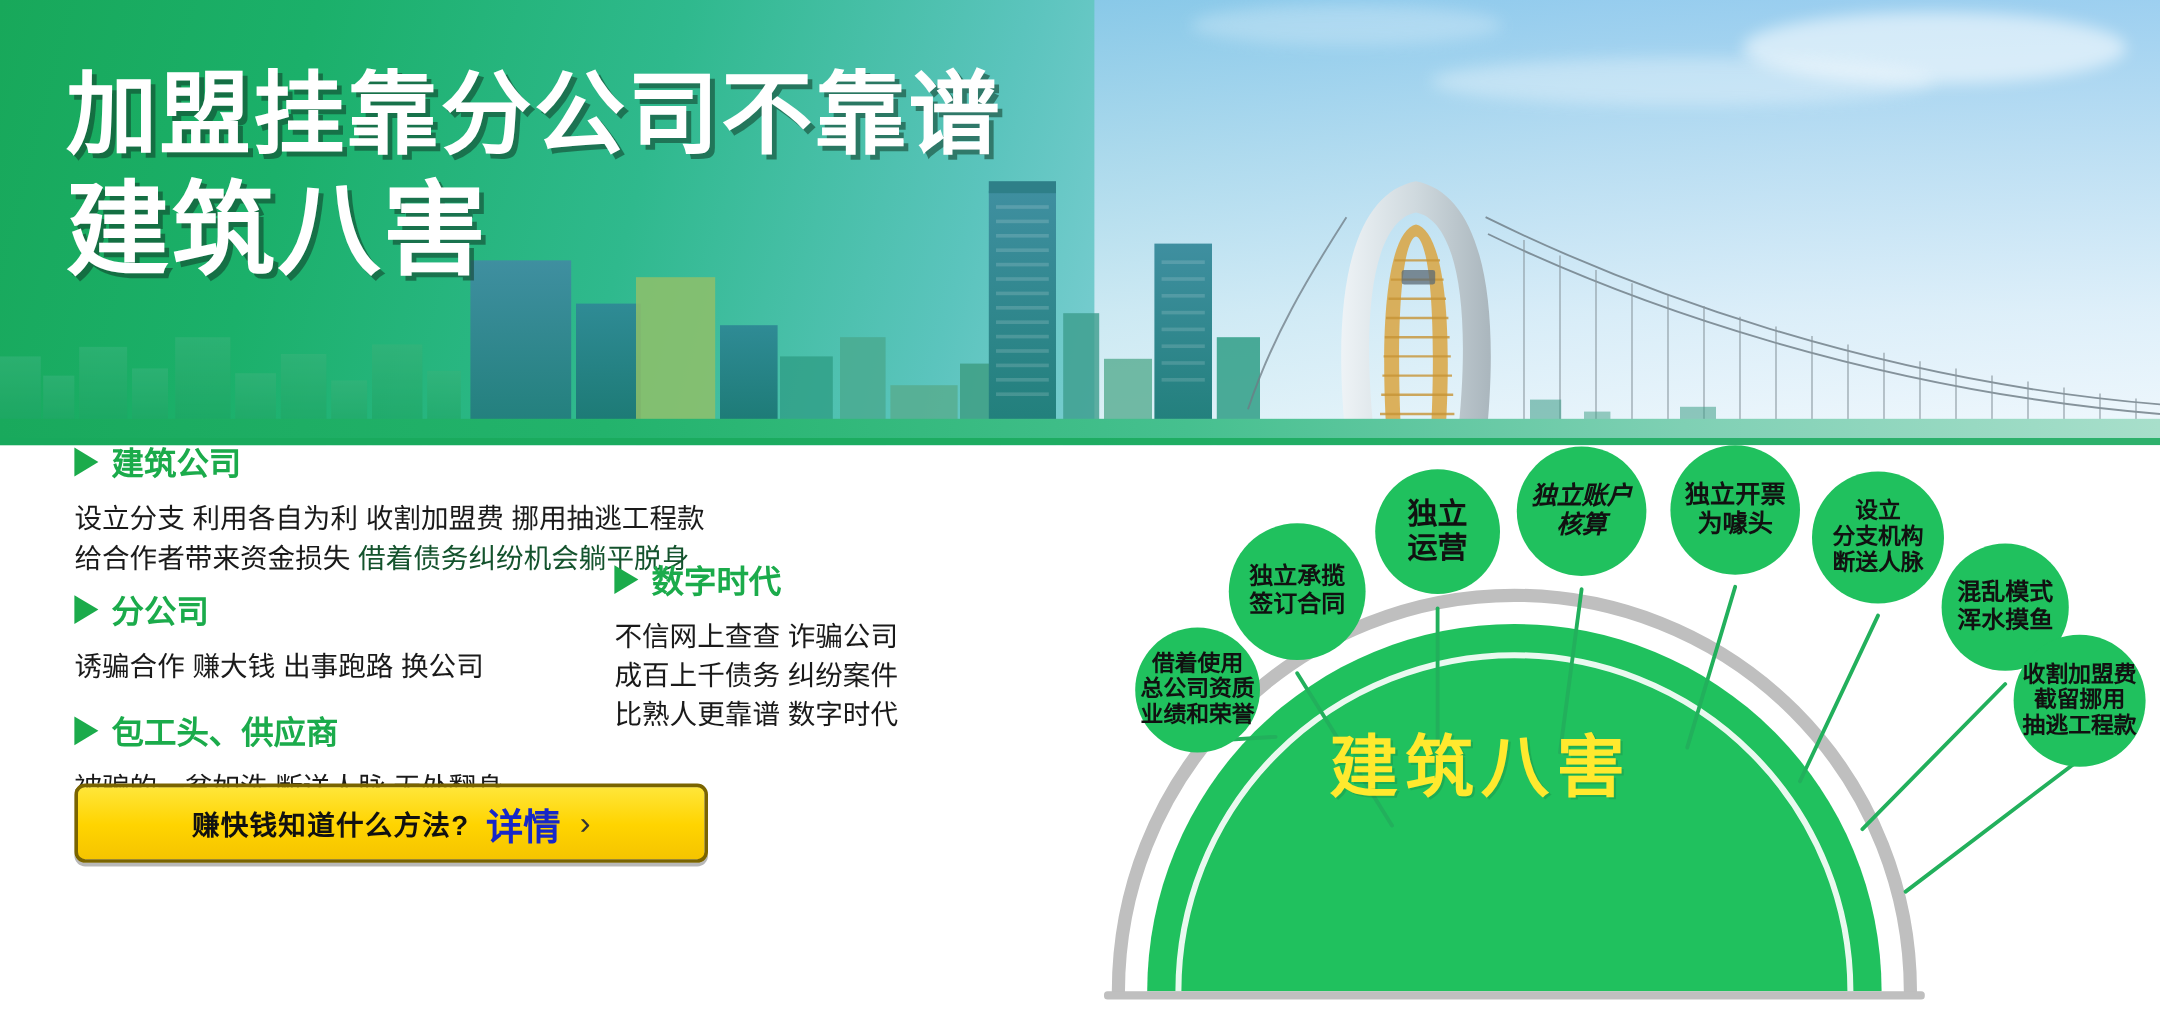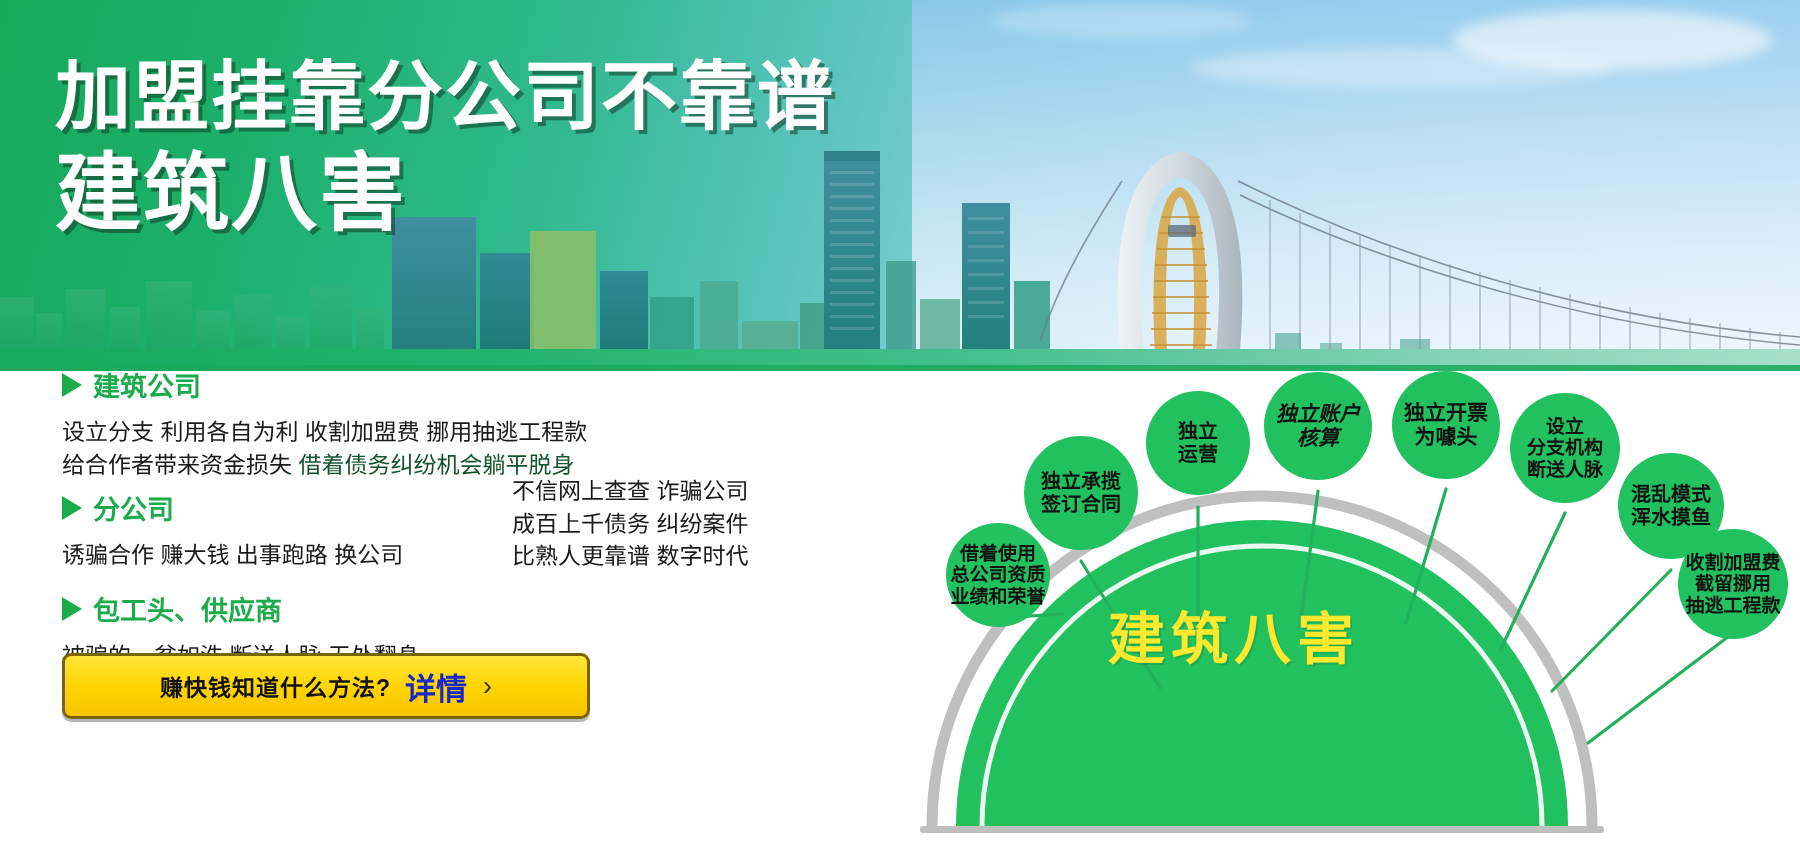--- a/index.html
+++ b/index.html
@@ -246,20 +246,24 @@
       <div class="sec-title">
         <span class="tri"></span>
         <span>包工头、供应商</span>
       </div>
       <div class="sec-body">
         <div>被骗的一贫如洗  断送人脉  无处翻身</div>
       </div>
     </div>
 
     <div class="sec" id="sec-digital">
+      <div class="sec-title">
+        <span class="tri"></span>
+        <span>数字时代</span>
+      </div>
       <div class="sec-body">
         <div>不信网上查查 诈骗公司</div>
         <div>成百上千债务 纠纷案件</div>
         <div>比熟人更靠谱 数字时代</div>
       </div>
     </div>
 
     <div class="cta">
       <span class="cta-main">赚快钱知道什么方法?</span>
       <span class="cta-link">详情</span>
@@ -301,21 +305,21 @@
       </div>
     </div>
 
     <div class="bubble" id="b1" style="left: 124px; top: 65px; width: 114px; height: 114px; font-size: 20px; background: rgb(32, 193, 94);">
       <div>
         <div>独立承揽</div>
         <div>签订合同</div>
       </div>
     </div>
 
-    <div class="bubble" id="b2" style="left: 246px; top: 20px; width: 104px; height: 104px; font-size: 20px; background: rgb(32, 193, 94);">
+    <div class="bubble" id="b2" style="left: 246px; top: 20px; width: 104px; height: 104px; font-size: 25px; background: rgb(32, 193, 94);">
       <div>
         <div>独立</div>
         <div>运营</div>
       </div>
     </div>
 
     <div class="bubble" id="b3" style="left: 364px; top: 1px; width: 108px; height: 108px; font-size: 21px; background: rgb(32, 193, 94); font-style: italic;">
       <div>
         <div>独立账户</div>
         <div>核算</div>

